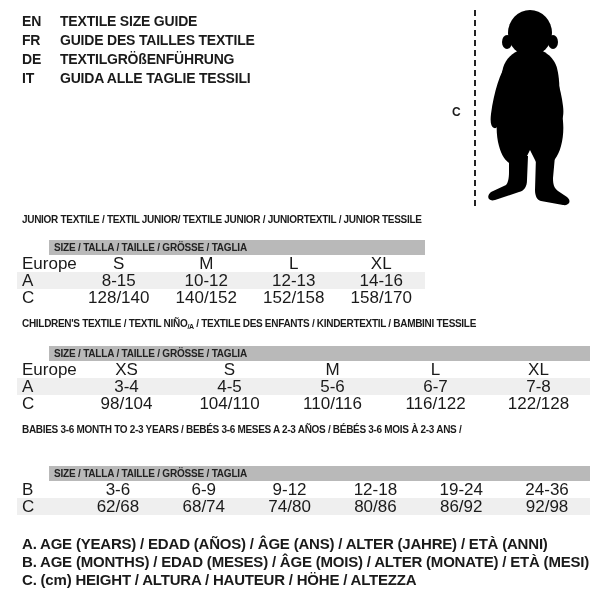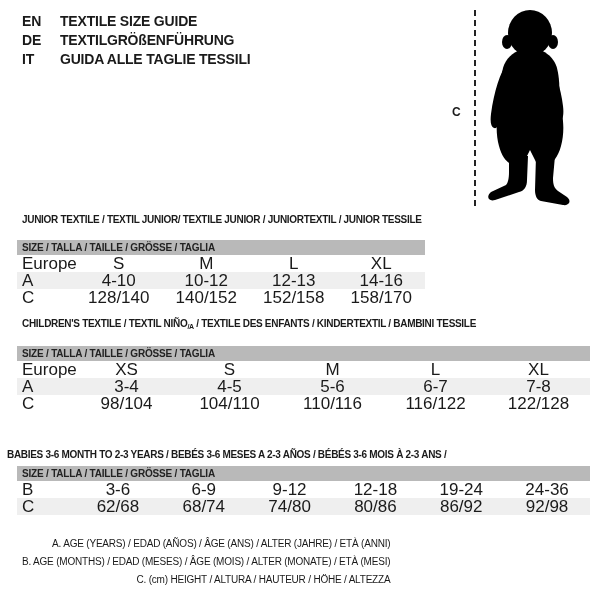--- a/index.html
+++ b/index.html
@@ -18,43 +18,47 @@
   
   .measure-label{left:452px;top:105px;font-weight:bold;font-size:12px;}
   .measure-line{left:474px;top:10px;height:196px;width:0;border-left:2px dashed #222;}
   .baby-svg{left:481px;top:8px;}
 
   
   .tbl-title{font-weight:bold;font-size:10px;letter-spacing:-0.3px;white-space:nowrap;}
   .tbl-title .sub{font-size:7px;vertical-align:-2px;}
   .size-table{background:#fff;}
   .bar{height:15px;display:flex;align-items:center;background:#b9b9b9;
-       font-weight:bold;font-size:10px;letter-spacing:-0.2px;color:#222;padding-left:5px;box-sizing:border-box;}
+       font-weight:bold;font-size:10px;letter-spacing:-0.2px;color:#222;padding-left:5px;box-sizing:border-box;margin-left:32px;}
   .trow{display:flex;height:17px;align-items:center;font-size:17px;}
   .trow.shaded{background:#efefef;}
   .lbl{width:58px;padding-left:5px;box-sizing:border-box;}
   .cell{flex:1;text-align:center;}
 
   .t1{left:17px;top:240px;width:408px;}
   .t1-title{left:22px;top:214px;}
   .t2{left:17px;top:346px;width:573px;}
   .t2-title{left:22px;top:318px;}
   .t3{left:17px;top:466px;width:573px;}
-  .t3-title{left:7px;top:421px;line-height:17px;margin-top:25px;}
+  .t3-title{left:22px;top:421px;line-height:17px;}
 
   
-  .footnotes{left:22px;top:535px;font-weight:normal;font-size:10px;letter-spacing:-0.2px;line-height:18px;white-space:nowrap;text-align:right;}
+  .footnotes{left:22px;top:535px;font-weight:bold;font-size:15px;letter-spacing:-0.2px;line-height:18px;white-space:nowrap;}
 </style>
 </head>
 <body>
 
 <div class="abs lang-list">
   <div class="lang-row">
     <span class="lang-code">EN</span>
     <span class="lang-title">TEXTILE SIZE GUIDE</span>
+  </div>
+  <div class="lang-row">
+    <span class="lang-code">FR</span>
+    <span class="lang-title">GUIDE DES TAILLES TEXTILE</span>
   </div>
   <div class="lang-row">
     <span class="lang-code">DE</span>
     <span class="lang-title">TEXTILGRÖßENFÜHRUNG</span>
   </div>
   <div class="lang-row">
     <span class="lang-code">IT</span>
     <span class="lang-title">GUIDA ALLE TAGLIE TESSILI</span>
   </div>
 </div>
@@ -82,21 +86,21 @@
   </div>
   <div class="trow">
     <span class="lbl">Europe</span>
     <span class="cell">S</span>
     <span class="cell">M</span>
     <span class="cell">L</span>
     <span class="cell">XL</span>
   </div>
   <div class="trow shaded">
     <span class="lbl">A</span>
-    <span class="cell">4-10</span>
+    <span class="cell">8-15</span>
     <span class="cell">10-12</span>
     <span class="cell">12-13</span>
     <span class="cell">14-16</span>
   </div>
   <div class="trow">
     <span class="lbl">C</span>
     <span class="cell">128/140</span>
     <span class="cell">140/152</span>
     <span class="cell">152/158</span>
     <span class="cell">158/170</span>

